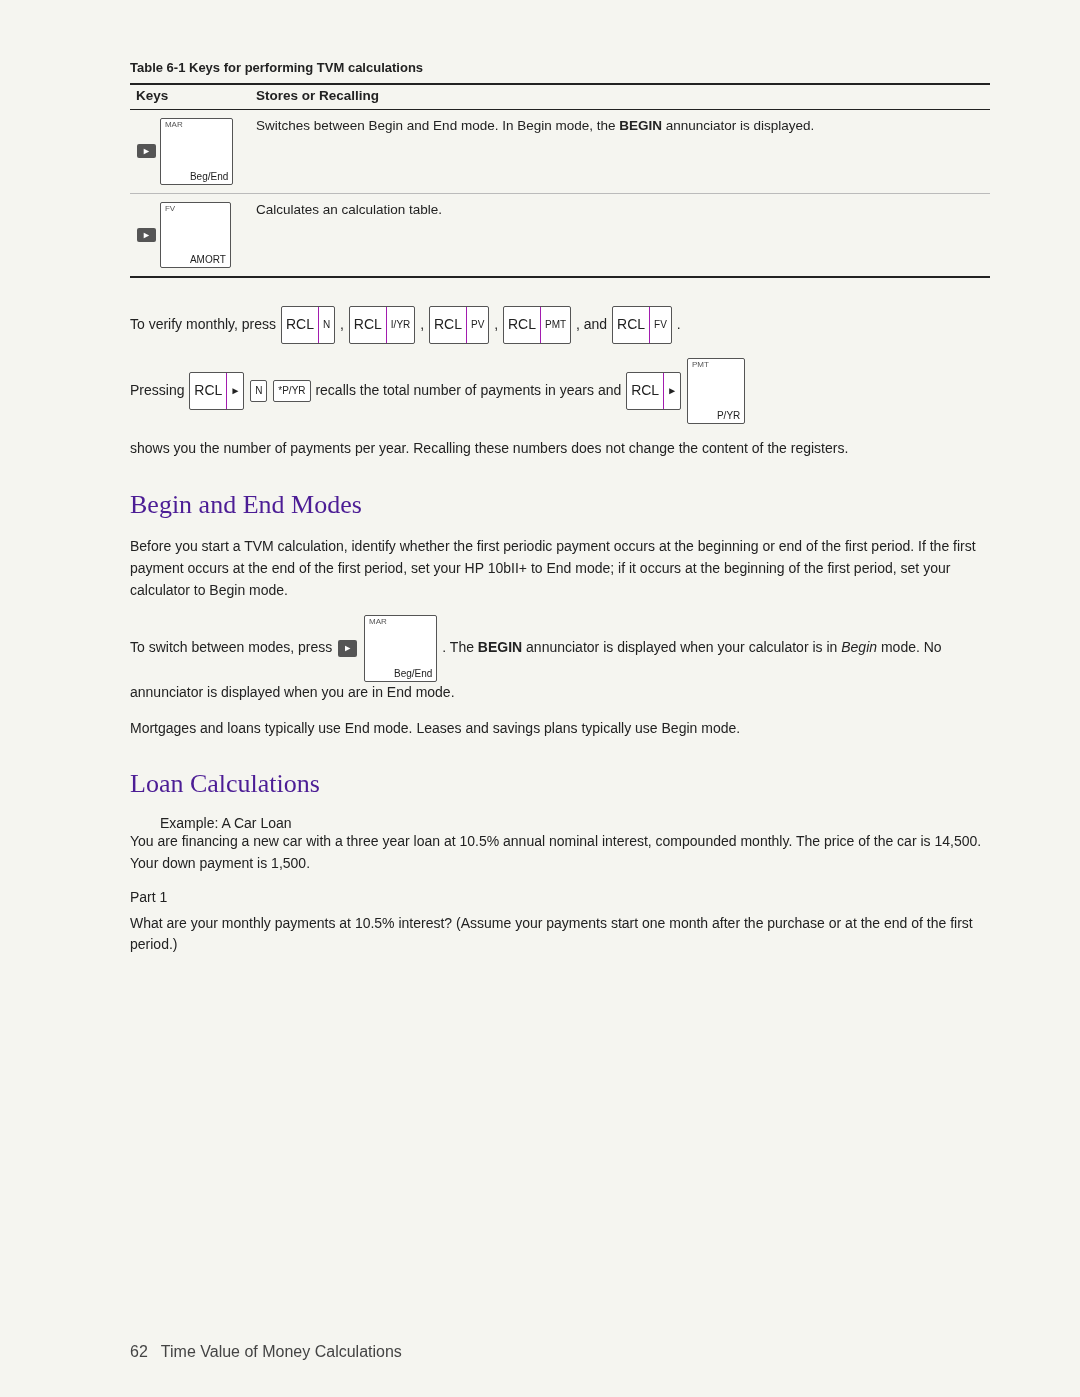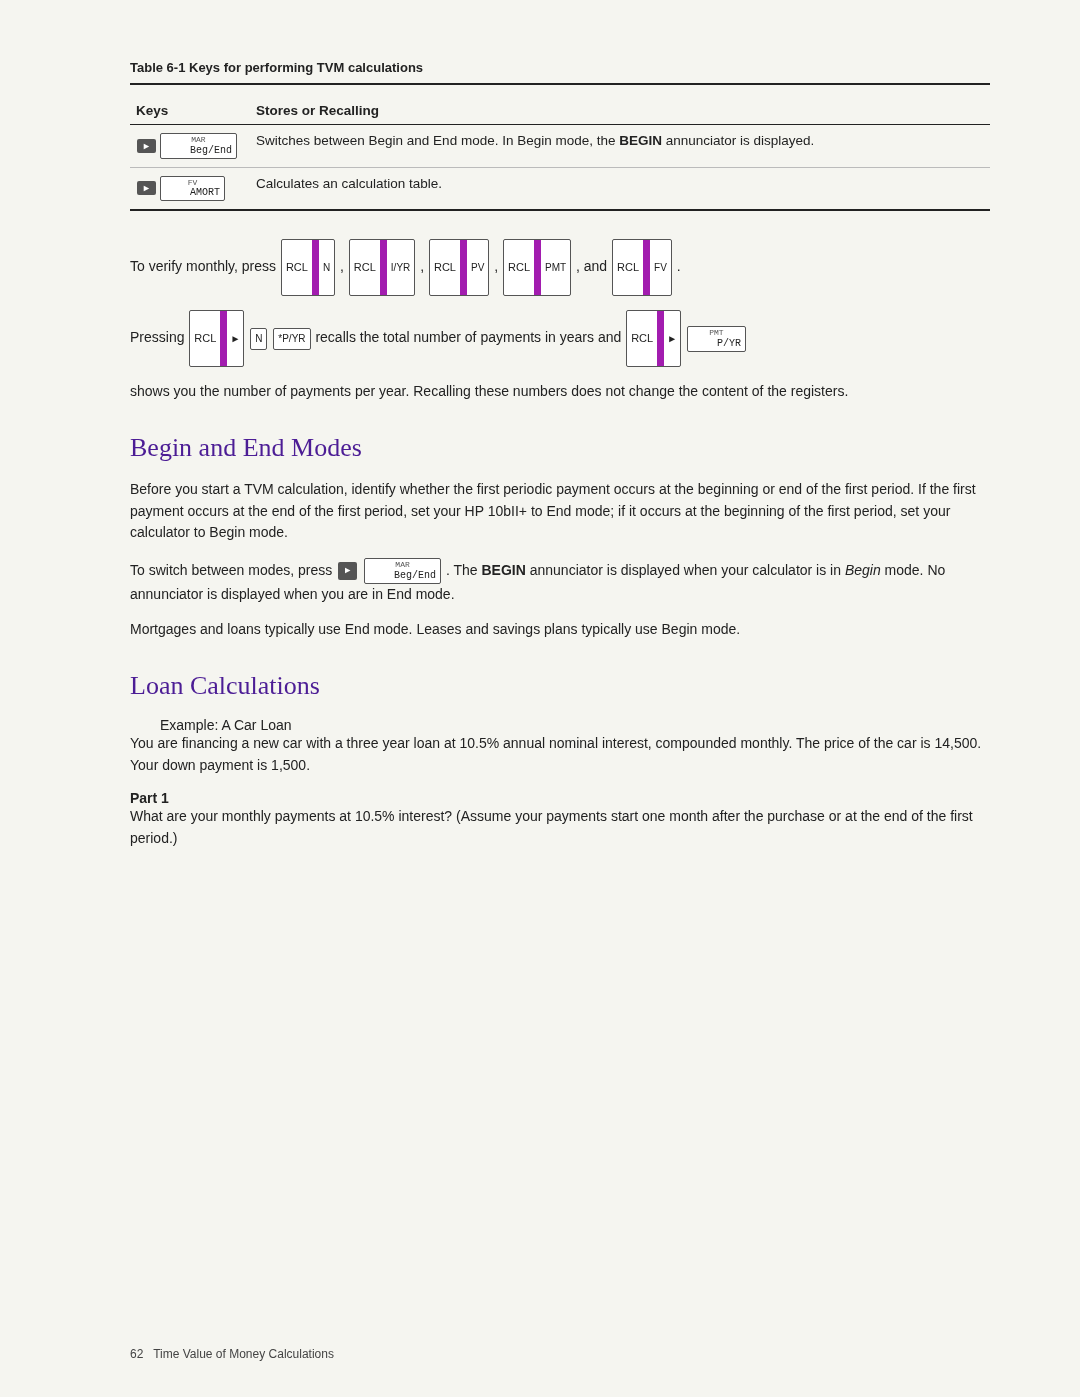--- a/index.html
+++ b/index.html
@@ -31,52 +31,53 @@
       border-bottom: 1.5px solid #222;
     }
     table tbody tr {
       border-bottom: 1px solid #bbb;
     }
     table th {
       font-family: Arial, Helvetica, sans-serif;
       font-size: 13.5px;
       font-weight: bold;
       text-align: left;
-      padding: 18px 10px 6px 6px;
+      padding: 3px 10px 6px 6px;
     }
     table td {
       font-family: Arial, Helvetica, sans-serif;
       font-size: 13.5px;
       padding: 8px 10px 8px 6px;
       vertical-align: top;
     }
     table td:first-child {
       width: 120px;
       white-space: nowrap;
     }
     table tbody tr:last-child {
       border-bottom: 2px solid #222;
     }
 
     
     .key-btn {
       display: inline-flex;
       flex-direction: column;
-      align-items: center;
+      align-items: flex-start;
       justify-content: center;
       border: 1px solid #555;
       border-radius: 2px;
       padding: 1px 4px;
-      font-family: Liberation Mono, monospace;
+      font-family: Liberation Sans, sans-serif;
       font-size: 10px;
       line-height: 1.2;
       background: #fff;
       vertical-align: middle;
       margin: 0 1px;
       min-width: 28px;
+      gap: 41px;
     }
     .key-btn .key-top {
       font-size: 8px;
       color: #555;
     }
     .key-btn .key-main {
       font-size: 10px;
       font-weight: normal;
       padding-left: 25px;
     }
@@ -94,23 +95,23 @@
       display: inline-flex;
       align-items: stretch;
       border: 1px solid #555;
       border-radius: 2px;
       vertical-align: middle;
       margin: 0 1px;
       background: #fff;
     }
     .key-combo .kc-left {
       font-family: Arial, Helvetica, sans-serif;
-      font-size: 11px;
-      padding: 19px 4px;
-      border-right: 7px solid #a21caf;
+      font-size: 14px;
+      padding: 7px 4px;
+      border-right: 1px solid #a21caf;
       display: flex;
       align-items: center;
     }
     .key-combo .kc-right {
       font-family: Arial, Helvetica, sans-serif;
       font-size: 10px;
       padding: 2px 4px;
       display: flex;
       align-items: center;
     }
@@ -127,37 +128,38 @@
       font-family: 'Times New Roman', Times, serif;
       font-size: 26px;
       font-weight: normal;
       margin-top: 30px;
       margin-bottom: 16px;
       color: #4c1d95;
     }
     .sub-heading {
       font-family: Arial, Helvetica, sans-serif;
       font-size: 14px;
-      font-weight: bold;
+      font-weight: normal;
+      margin-bottom: 8px;
       margin-top: 14px;
     }
     .example-title {
       font-family: Arial, Helvetica, sans-serif;
       font-size: 14px;
       margin-bottom: 0;
       padding-left: 30px;
     }
 
     
     .page-footer {
       position: absolute;
       bottom: 36px;
       left: 130px;
       font-family: Arial, Helvetica, sans-serif;
-      font-size: 12px;
+      font-size: 16px;
       color: #444;
       margin-top: 16px;
     }
 
     
     .key-cell {
       display: flex;
       flex-direction: column;
       gap: 8px;
       align-items: flex-start;

